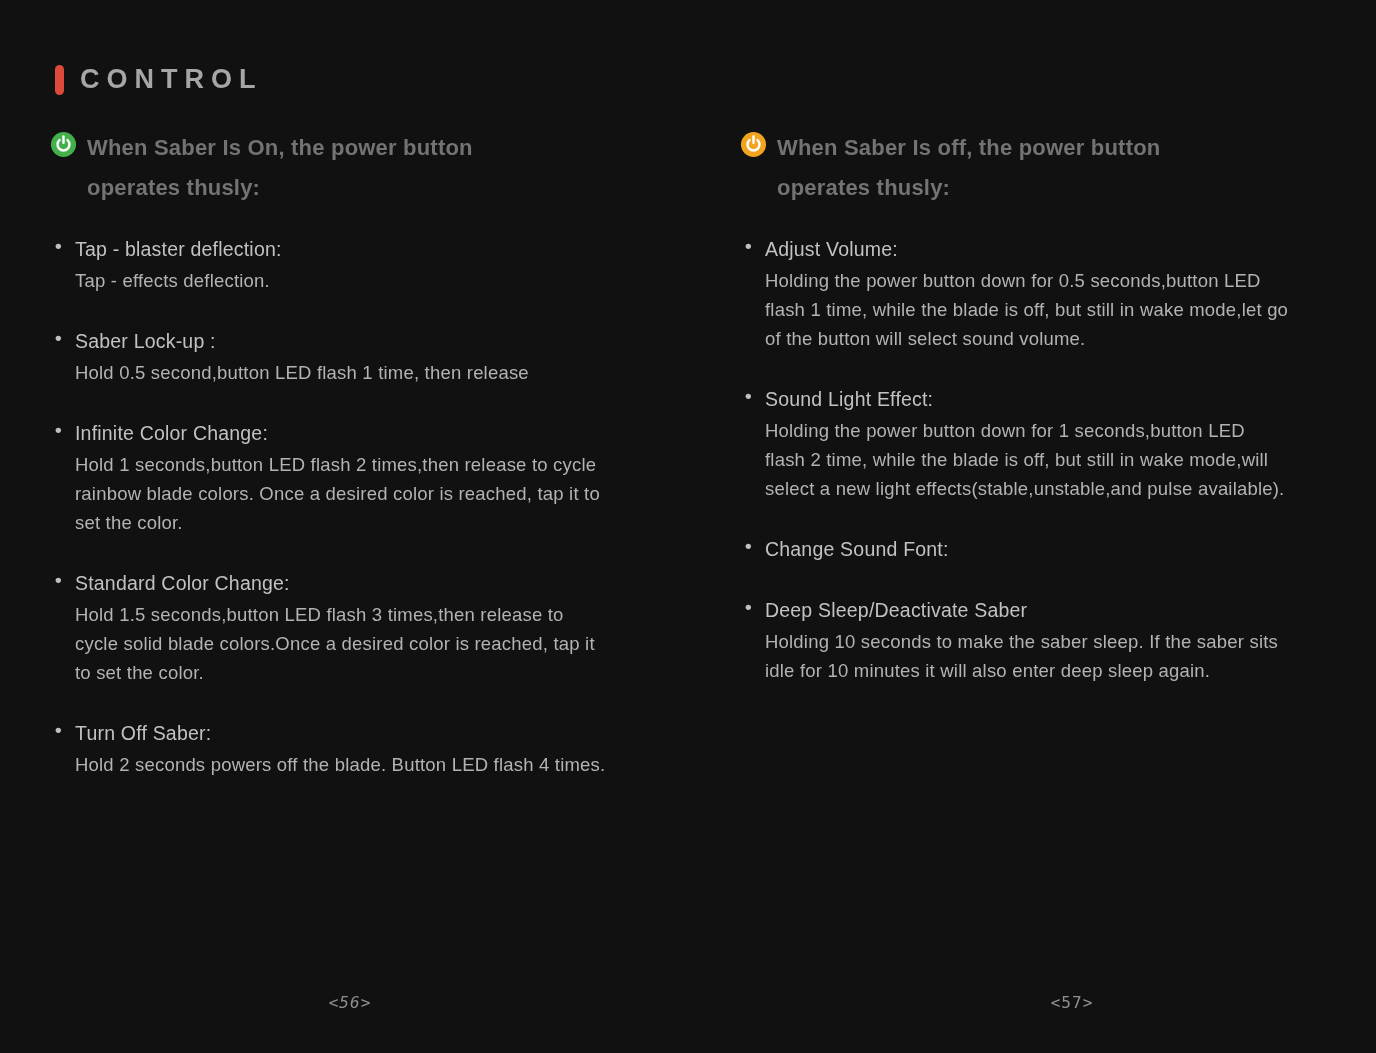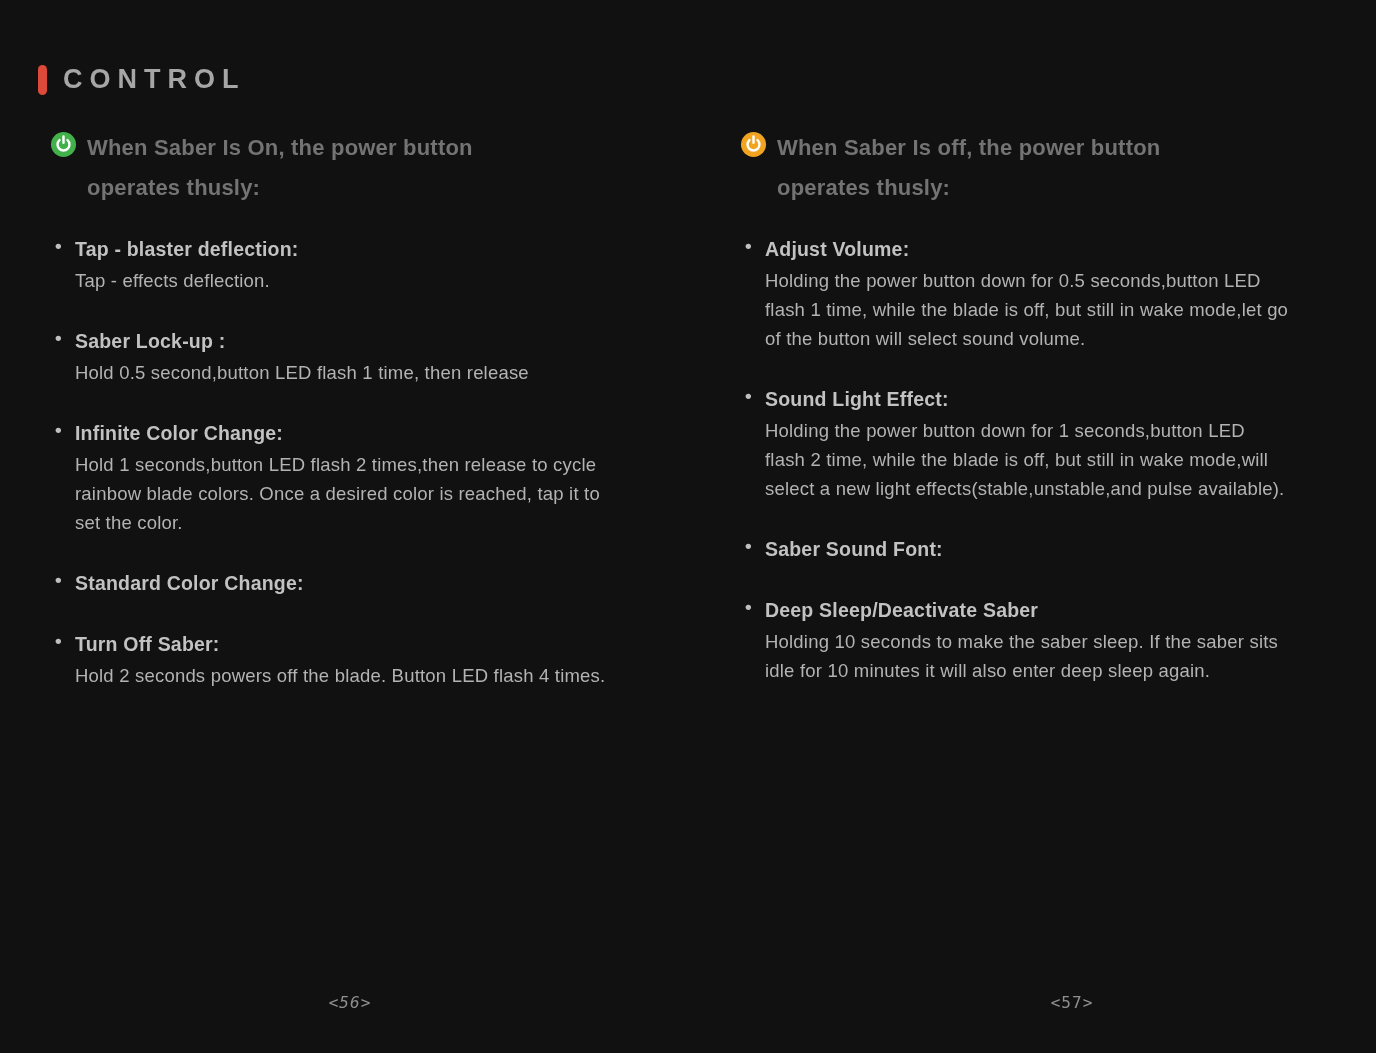--- a/index.html
+++ b/index.html
@@ -5,21 +5,21 @@
   * { margin: 0; padding: 0; box-sizing: border-box; }
   html, body {
     width: 1376px; height: 1053px;
     background: #111111;
     font-family: "Liberation Sans", sans-serif;
     overflow: hidden;
   }
   .page { position: relative; width: 1376px; height: 1053px; background: #111111; }
 
   
-  .header { position: absolute; left: 38px; top: 64px; display: flex; align-items: center; }
+  .header { position: absolute; left: 55px; top: 64px; display: flex; align-items: center; }
   .accent-bar {
     width: 9px; height: 30px; border-radius: 5px;
     background: #dd4a3a; margin-right: 16px;
   }
   .header-title {
     font-size: 27px; font-weight: bold; letter-spacing: 7px;
     color: #a6a6a6;
   }
 
   
@@ -35,21 +35,21 @@
   }
 
   ul.items { list-style: none; margin-top: 26px; }
   ul.items li { position: relative; padding-left: 25px; margin-bottom: 31px; }
   ul.items li::before {
     content: "\2022";
     position: absolute; left: 5px; top: 1px;
     color: #c0c0c0; font-size: 19px; font-weight: bold;
   }
   .item-title {
-    font-size: 19.5px; font-weight: bold; line-height: 30px;
+    font-size: 19.5px; font-weight: normal; line-height: 30px;
     color: #c2c2c2; letter-spacing: 0.2px; margin-bottom: 2px; margin-top: 13px;
   }
   .item-body {
     font-size: 18.5px; line-height: 29px;
     color: #b3b3b3; letter-spacing: 0.2px;
   }
   .col-left  .item-body { max-width: 536px; }
   .col-right .item-body { max-width: 524px; }
 
   
@@ -88,20 +88,21 @@
       <li>
         <div class="item-title">Saber Lock-up :</div>
         <div class="item-body">Hold 0.5 second,button LED flash 1 time, then release</div>
       </li>
       <li>
         <div class="item-title">Infinite Color Change:</div>
         <div class="item-body">Hold 1 seconds,button LED flash 2 times,then release to cycle rainbow blade colors.  Once a desired color is reached, tap it to set the color.</div>
       </li>
       <li>
         <div class="item-title">Standard Color Change:</div>
+        <div class="item-body">Hold 1.5 seconds,button LED flash 3 times,then release to cycle solid blade colors.Once a desired color is reached, tap it to set the color.</div>
       </li>
       <li>
         <div class="item-title">Turn Off Saber:</div>
         <div class="item-body">Hold 2 seconds powers off the blade. Button LED flash 4 times.</div>
       </li>
     </ul>
   </div>
 
   <div class="col col-right">
     <div class="col-heading">
@@ -115,21 +116,21 @@
     <ul class="items">
       <li>
         <div class="item-title">Adjust Volume:</div>
         <div class="item-body">Holding the power button down for 0.5 seconds,button LED flash 1 time, while the blade is off, but still in wake mode,let go of the button will select sound volume.</div>
       </li>
       <li>
         <div class="item-title">Sound Light Effect:</div>
         <div class="item-body">Holding the power button down for 1 seconds,button LED flash 2 time, while the blade is off, but still in wake mode,will select a new light effects(stable,unstable,and pulse available).</div>
       </li>
       <li>
-        <div class="item-title">Saber Sound Font:</div>
+        <div class="item-title">Change Sound Font:</div>
       </li>
       <li>
         <div class="item-title">Deep Sleep/Deactivate Saber</div>
         <div class="item-body">Holding 10 seconds to make the saber sleep. If the saber sits idle for 10 minutes it will also enter deep sleep again.</div>
       </li>
     </ul>
   </div>
 
   <div class="page-number page-number-left">&lt;56&gt;</div>
   <div class="page-number page-number-right">&lt;57&gt;</div>

